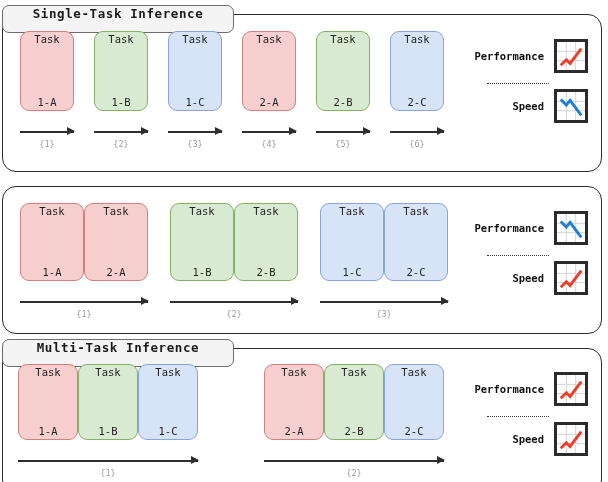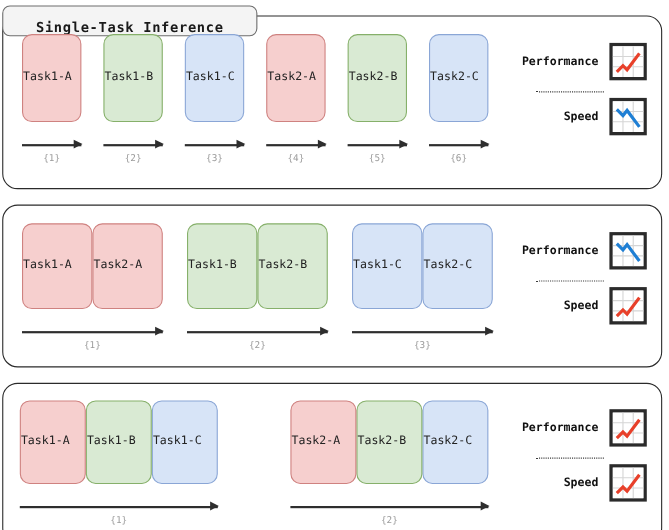--- a/index.html
+++ b/index.html
@@ -20,37 +20,37 @@
     border-radius:14px;
     background:#ffffff;
     box-sizing:border-box;
   }
   .tab{
     position:absolute;left:0;top:5px;
     height:28px;
     border:1.4px solid #6d6d6d;
     border-radius:7px;
     background:#f4f4f4;
-    display:flex;align-items:flex-end;justify-content:center;
+    display:flex;align-items:flex-start;justify-content:center;
     box-sizing:border-box;
     z-index:3;
   }
   .tab-label{
     font-size:12.5px;font-weight:bold;color:#1a1a1a;
     letter-spacing:0.6px;white-space:nowrap;
   }
 
   
   .card{
     position:absolute;
     box-sizing:border-box;
     border-width:1.2px;border-style:solid;
     border-radius:9px;
-    display:flex;flex-direction:row;
-    align-items:center;justify-content:flex-start;
+    display:flex;flex-direction:column;
+    align-items:center;justify-content:space-between;
     line-height:1.45;
   }
   .card-l1,.card-l2{font-size:10.5px;color:#222;white-space:nowrap;}
   .c-red  {background:#f6cfce;border-color:#cf8280;}
   .c-green{background:#d9ead3;border-color:#86b06a;}
   .c-blue {background:#d7e4f7;border-color:#8aa6d6;}
 
   
   .arrow{position:absolute;height:10px;}
   .arrow .shaft{
@@ -249,20 +249,23 @@
               <line x1="0" y1="10" x2="30" y2="10"></line>
               <line x1="0" y1="20" x2="30" y2="20"></line>
             </g>
             <path d="M4,25 L10,19 L14,23 L26,7" fill="none" stroke="#e8402a" stroke-width="3.1" stroke-linejoin="miter" stroke-linecap="butt"></path>
           </svg>
         </div>
       </div>
     </div>
     <div class="section" style="top: 334px; height: 160px;">
       <div class="panel" style="height: 146px;"></div>
+      <div class="tab" style="width: 232px;">
+        <span class="tab-label">Multi-Task Inference</span>
+      </div>
       <div class="card c-red" style="left: 16px; top: 30px; width: 60px; height: 76px; z-index: 10;">
         <span class="card-l1">Task</span>
         <span class="card-l2">1-A</span>
       </div>
       <div class="card c-green" style="left: 76px; top: 30px; width: 60px; height: 76px; z-index: 9;">
         <span class="card-l1">Task</span>
         <span class="card-l2">1-B</span>
       </div>
       <div class="card c-blue" style="left: 136px; top: 30px; width: 60px; height: 76px; z-index: 8;">
         <span class="card-l1">Task</span>

